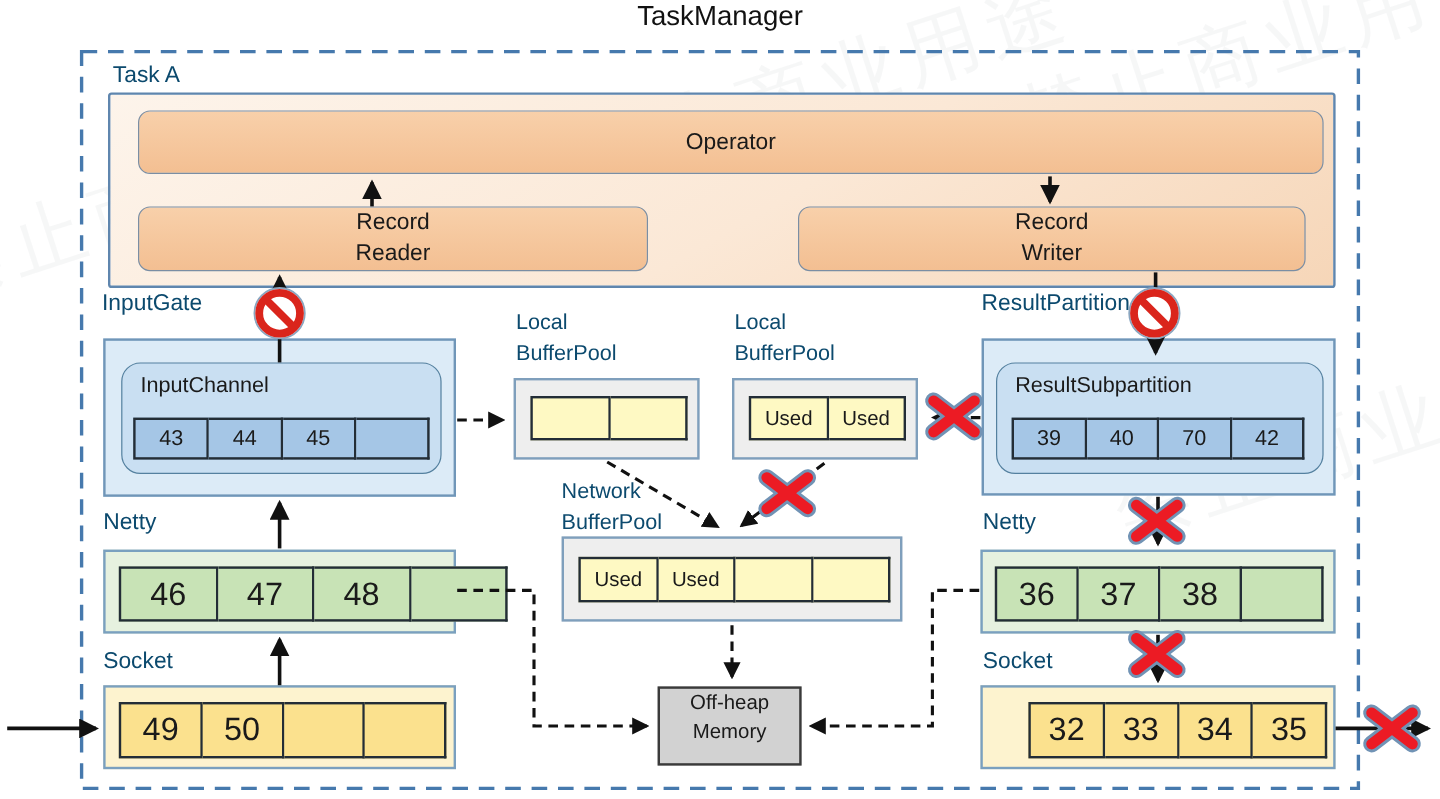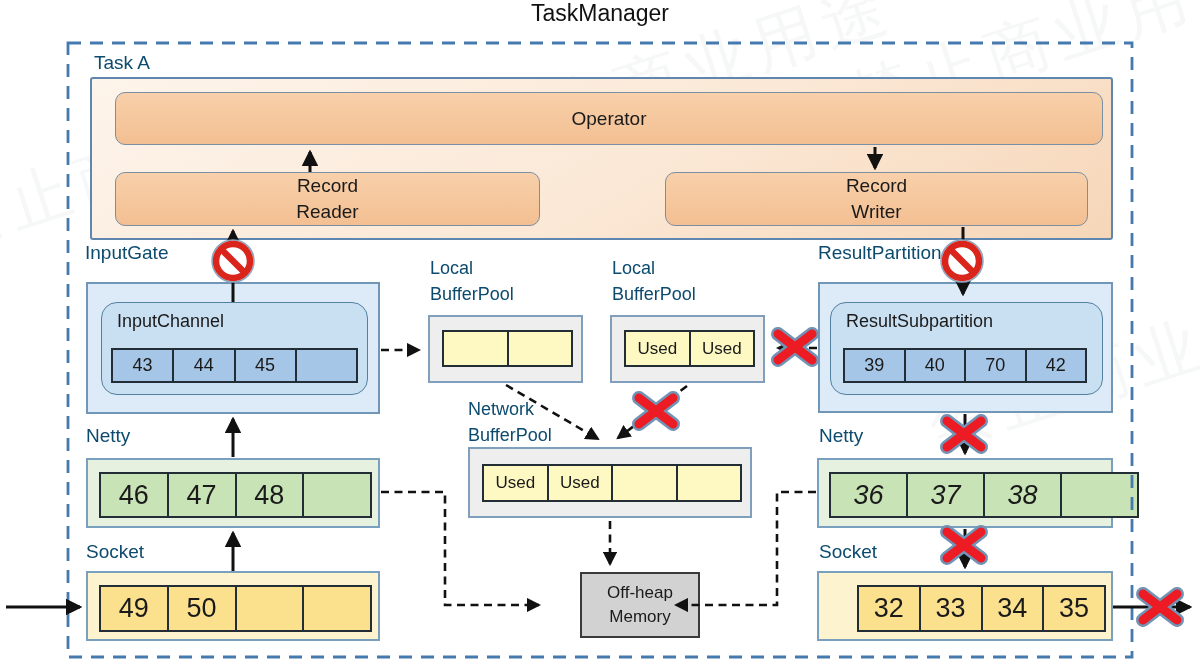--- a/index.html
+++ b/index.html
@@ -11,22 +11,22 @@
   .box{position:absolute;box-sizing:border-box;}
   .lbl{position:absolute;white-space:nowrap;line-height:26px;font-size:19px;color:#0c4a6e;}
   .lbl.s18{font-size:18px;}
   .peach{background:linear-gradient(180deg,#f8d0aa 0%,#f3bf92 100%);border:1.5px solid #7a8ea4;border-radius:10px;
          display:flex;flex-direction:column;align-items:center;justify-content:center;font-size:19px;line-height:26px;}
   .bluebox{background:#dcebf7;border:2px solid #7096b8;}
   .blueinner{background:#c9dff2;border:1.5px solid #54809f;border-radius:16px;}
   .graybox{background:#eeeeee;border:2px solid #7f9fbc;}
   .greenbox{background:#e6f1df;border:2px solid #7aa0bf;}
   .yellowbox{background:#fdf3cf;border:2px solid #7aa0bf;}
-  .offheap{background:#d2d2d2;border:2px solid #3a3a3a;display:flex;flex-direction:column;align-items:center;justify-content:center;
-           font-size:17px;line-height:24px;margin-left:32px;}
+  .offheap{background:#d2d2d2;border:2px solid #3a3a3a;display:flex;flex-direction:column;align-items:center;
+           font-size:17px;line-height:24px;}
   .innerlbl{position:absolute;left:15px;top:8px;font-size:18px;white-space:nowrap;}
   .cellrow{position:absolute;display:flex;box-sizing:border-box;}
   .cell{flex:1;display:flex;align-items:center;justify-content:center;box-sizing:border-box;
         border:2px solid #232d36;border-left:none;}
   .cell:first-child{border-left:2px solid #232d36;}
   .row-blue .cell{background:#a5c6e6;font-size:18px;}
   .row-gray .cell{background:#fef9c3;font-size:17px;}
   .row-green .cell{background:#c8e3b6;font-size:27px;}
   .row-yellow .cell{background:#fbe18e;font-size:27px;}
   .overlay{position:absolute;left:0;top:0;pointer-events:none;}
@@ -114,21 +114,21 @@
   <div class="box graybox" style="left:468px;top:447px;width:284px;height:71px;"></div>
   <div class="cellrow row-gray" style="left:482px;top:464px;width:260px;height:38px;">
     <div class="cell">Used</div>
     <div class="cell">Used</div>
     <div class="cell"></div>
     <div class="cell"></div>
   </div>
 
   <div class="lbl" style="left:86px;top:423px;">Netty</div>
   <div class="box greenbox" style="left:86px;top:458px;width:294px;height:70px;"></div>
-  <div class="cellrow row-green" style="left:99px;top:472px;width:273px;height:46px;">
+  <div class="cellrow row-green" style="left:99px;top:472px;width:324px;height:46px;">
     <div class="cell">46</div>
     <div class="cell">47</div>
     <div class="cell">48</div>
     <div class="cell"></div>
   </div>
 
   <div class="lbl" style="left:86px;top:539px;">Socket</div>
   <div class="box yellowbox" style="left:86px;top:571px;width:294px;height:70px;"></div>
   <div class="cellrow row-yellow" style="left:99px;top:585px;width:273px;height:47px;">
     <div class="cell">49</div>
@@ -137,21 +137,21 @@
     <div class="cell"></div>
   </div>
 
   <div class="box offheap" style="left:548px;top:572px;width:120px;height:66px;">
     <span>Off-heap</span>
     <span>Memory</span>
   </div>
 
   <div class="lbl" style="left:819px;top:423px;">Netty</div>
   <div class="box greenbox" style="left:817px;top:458px;width:296px;height:70px;"></div>
-  <div class="cellrow row-green" style="left:829px;top:472px;width:310px;height:46px;font-style:italic;">
+  <div class="cellrow row-green" style="left:829px;top:472px;width:274px;height:46px;">
     <div class="cell">36</div>
     <div class="cell">37</div>
     <div class="cell">38</div>
     <div class="cell"></div>
   </div>
 
   <div class="lbl" style="left:819px;top:539px;">Socket</div>
   <div class="box yellowbox" style="left:817px;top:571px;width:296px;height:70px;"></div>
   <div class="cellrow row-yellow" style="left:829px;top:585px;width:277px;height:47px;padding-left:28px;">
     <div class="cell">32</div>

